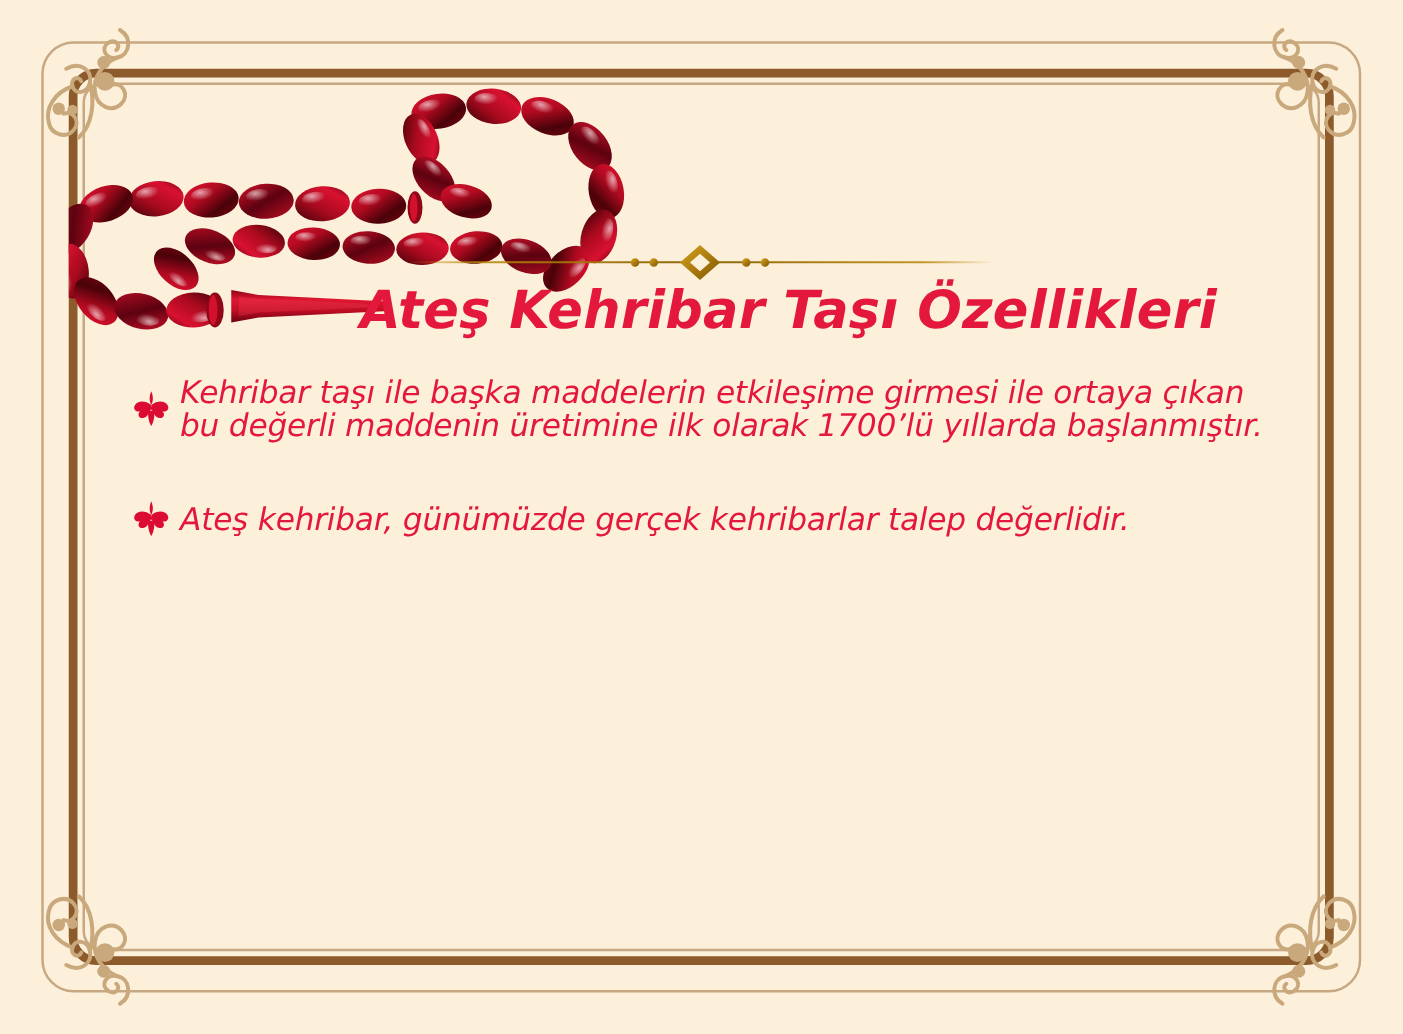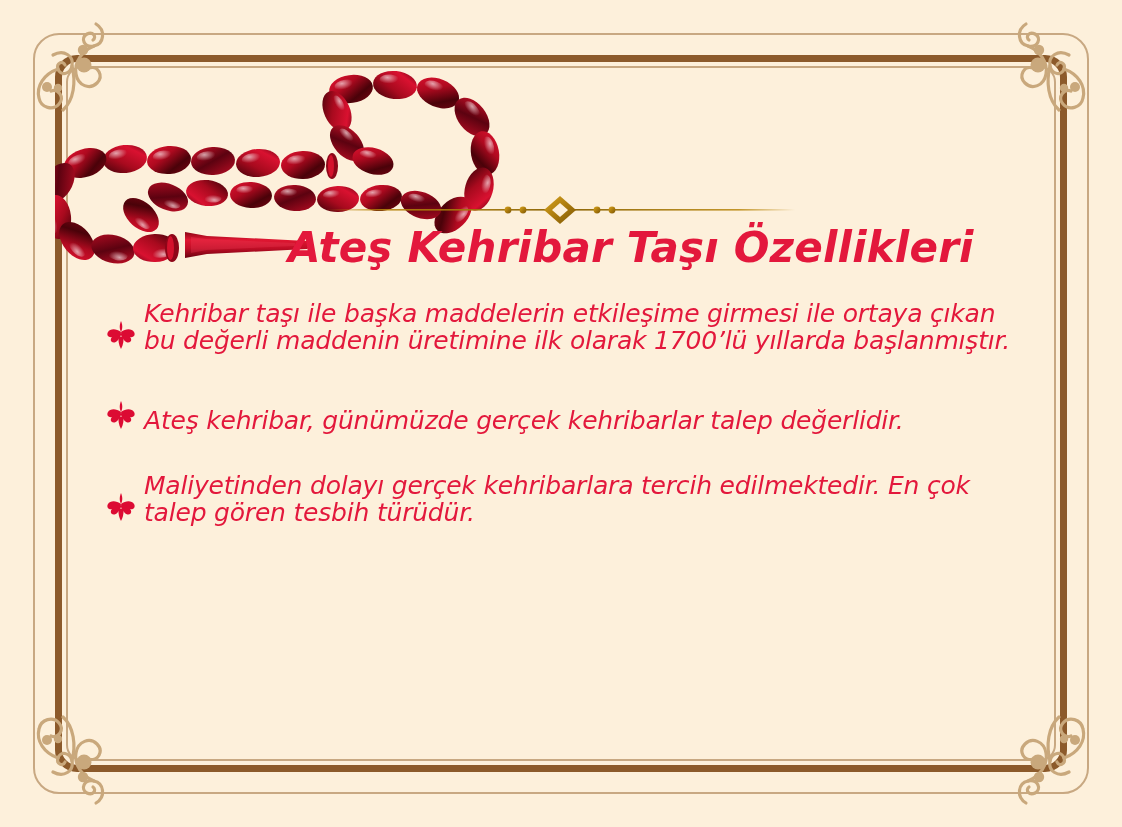--- a/index.html
+++ b/index.html
@@ -56,21 +56,21 @@
     font-size:42px;line-height:52px;
     color:#E3183C;
     white-space:nowrap;
     letter-spacing:0.2px;
   }
   
   #bullets{
     position:absolute;left:104px;top:300px;width:930px;
   }
   .bullet-row{
-    display:flex;align-items:flex-end;
+    display:flex;align-items:center;
     margin-bottom:28px;
   }
   .bullet-mark{
     flex:0 0 40px;
     width:40px;height:34px;
     margin-top:4px;
   }
   .bullet-text{
     flex:1 1 auto;
     font-family:"DejaVu Sans","Liberation Sans",sans-serif;
@@ -397,29 +397,15 @@
             <path d="M14.6 14 C14 20 14.6 25 17 29 C19.4 25 20 20 19.4 14 C18.4 17.4 15.6 17.4 14.6 14 Z"></path>
             <rect x="11.6" y="13.2" width="10.8" height="2.6" rx="1.3"></rect>
           </g>
         </svg>
       </div>
       <div class="bullet-text">Ateş kehribar, günümüzde gerçek kehribarlar talep değerlidir.</div>
     </div>
 
     <div class="gap-b"></div>
 
-    <div class="bullet-row">
-      <div class="bullet-mark">
-        <svg width="34" height="30" viewBox="0 0 34 30">
-          <g fill="#DC0B33">
-            <path d="M17 1 C15 6 15.6 9 17 12 C18.4 9 19 6 17 1 Z"></path>
-            <path d="M17 12 C12 8 6 8.5 4 12 C2 15.4 5 18 8 17 C5.6 19.6 7 23 10.6 22.4 C14 21.8 16 17.6 17 12 Z"></path>
-            <path d="M17 12 C22 8 28 8.5 30 12 C32 15.4 29 18 26 17 C28.4 19.6 27 23 23.4 22.4 C20 21.8 18 17.6 17 12 Z"></path>
-            <path d="M14.6 14 C14 20 14.6 25 17 29 C19.4 25 20 20 19.4 14 C18.4 17.4 15.6 17.4 14.6 14 Z"></path>
-            <rect x="11.6" y="13.2" width="10.8" height="2.6" rx="1.3"></rect>
-          </g>
-        </svg>
-      </div>
-      <div class="bullet-text">Maliyetinden dolayı gerçek kehribarlara tercih edilmektedir. En çok talep gören tesbih türüdür.</div>
-    </div>
 
   </div>
 </div>
 
 </body></html>

